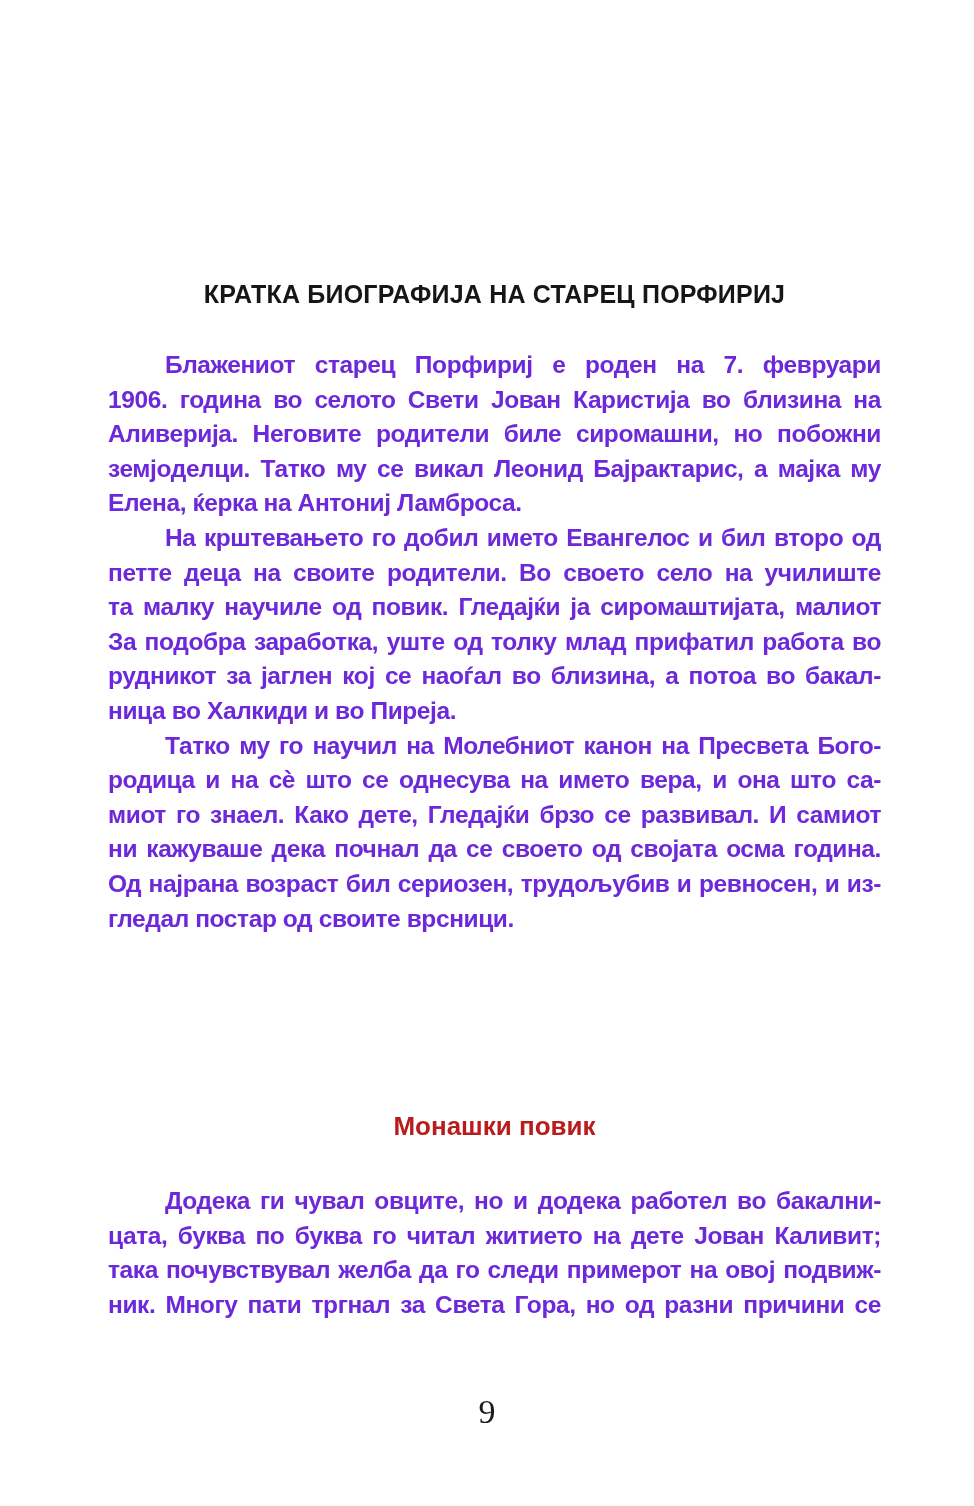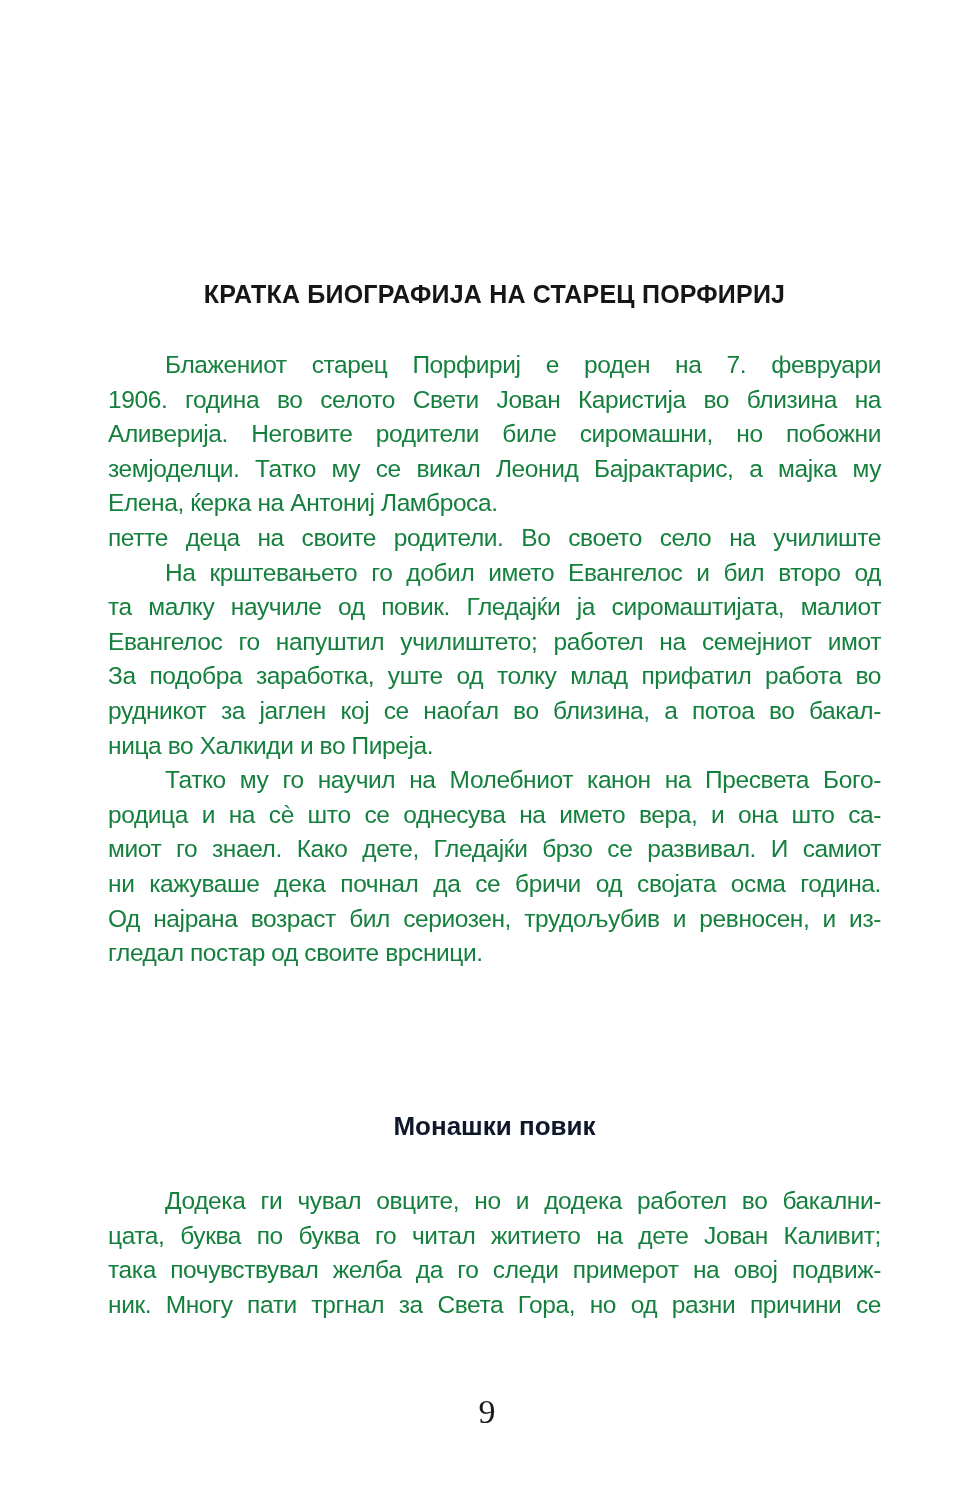--- a/index.html
+++ b/index.html
@@ -38,39 +38,40 @@
   .section-block{ top: 1184px; }
   .para { margin: 0; padding: 0; }
   .line {
     height: 34.6px;
     line-height: 34.6px;
     font-size: 24.5px;
     letter-spacing: -0.4px;
     text-align: justify;
     text-align-last: justify;
     white-space: normal;
-    color: #15803d;
+    color: #6d28d9;
+    font-weight: bold;
   }
   .line.last {
     text-align-last: left;
   }
   .line.indent {
     text-indent: 57px;
   }
   .heading {
     position: absolute;
     top: 1111px;
     left: 108px;
     width: 773px;
     margin: 0;
     text-align: center;
     font-size: 26px;
     line-height: 30px;
     font-weight: bold;
-    color: #0f172a;
+    color: #b91c1c;
   }
   .page-number {
     position: absolute;
     top: 1394px;
     left: 0;
     width: 974px;
     text-align: center;
     font-family: "Liberation Serif", serif;
     font-size: 34px;
     line-height: 36px;
@@ -86,33 +87,32 @@
 
   <div class="text-block body-block">
       <div class="para">
         <div class="line indent">Блажениот старец Порфириј е роден на 7. февруари</div>
         <div class="line">1906. година во селото Свети Јован Каристија во близина на</div>
         <div class="line">Аливерија. Неговите родители биле сиромашни, но побожни</div>
         <div class="line">земјоделци. Татко му се викал Леонид Бајрактарис, а мајка му</div>
         <div class="line last">Елена, ќерка на Антониј Ламброса.</div>
       </div>
       <div class="para">
+        <div class="line indent">На крштевањето го добил името Евангелос и бил второ од</div>
         <div class="line">петте деца на своите родители. Во своето село на училиште</div>
-        <div class="line indent">На крштевањето го добил името Евангелос и бил второ од</div>
         <div class="line">та малку научиле од повик. Гледајќи ја сиромаштијата, малиот</div>
-        <div class="line">Евангелос го напуштил училиштето; работел на семејниот имот</div>
         <div class="line">За подобра заработка, уште од толку млад прифатил работа во</div>
         <div class="line">рудникот за јаглен кој се наоѓал во близина, а потоа во бакал-</div>
         <div class="line last">ница во Халкиди и во Пиреја.</div>
       </div>
       <div class="para">
         <div class="line indent">Татко му го научил на Молебниот канон на Пресвета Бого-</div>
         <div class="line">родица и на сѐ што се однесува на името вера, и она што са-</div>
         <div class="line">миот го знаел. Како дете, Гледајќи брзо се развивал. И самиот</div>
-        <div class="line">ни кажуваше дека почнал да се бричи од својата осма година.</div>
+        <div class="line">ни кажуваше дека почнал да се своето од својата осма година.</div>
         <div class="line">Од најрана возраст бил сериозен, трудољубив и ревносен, и из-</div>
         <div class="line last">гледал постар од своите врсници.</div>
       </div>
     </div>
 
   <h2 class="heading">Монашки повик</h2>
 
   <div class="text-block section-block">
       <div class="para">
         <div class="line indent">Додека ги чувал овците, но и додека работел во бакални-</div>

